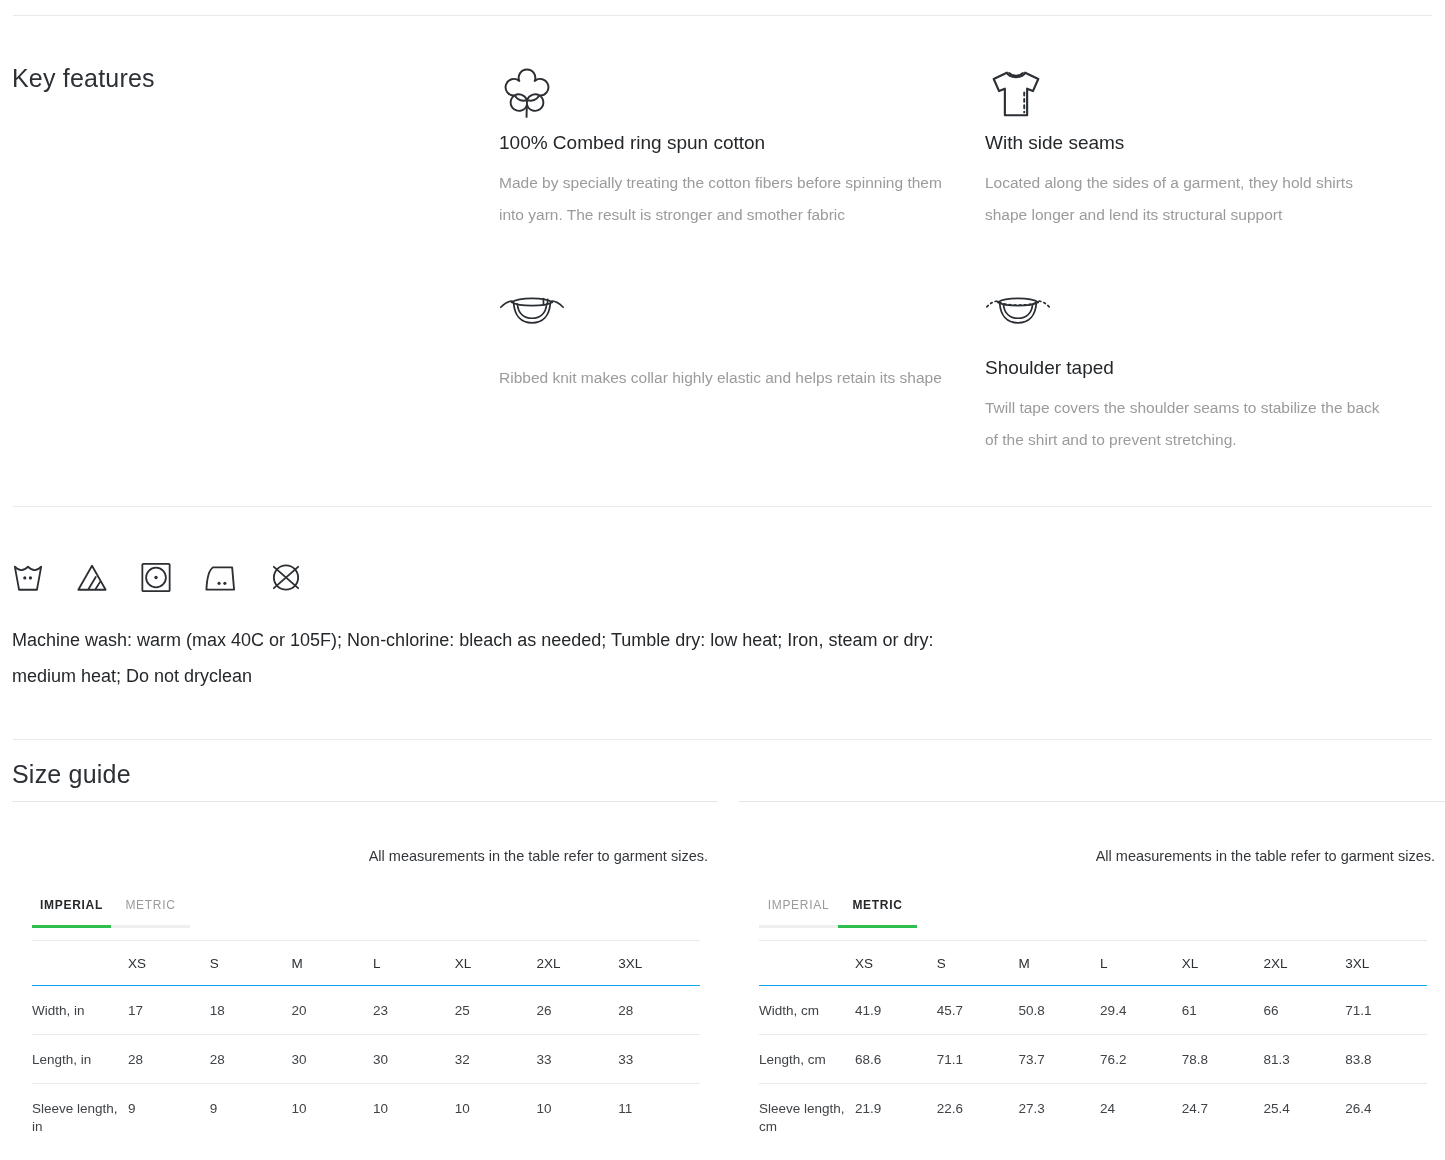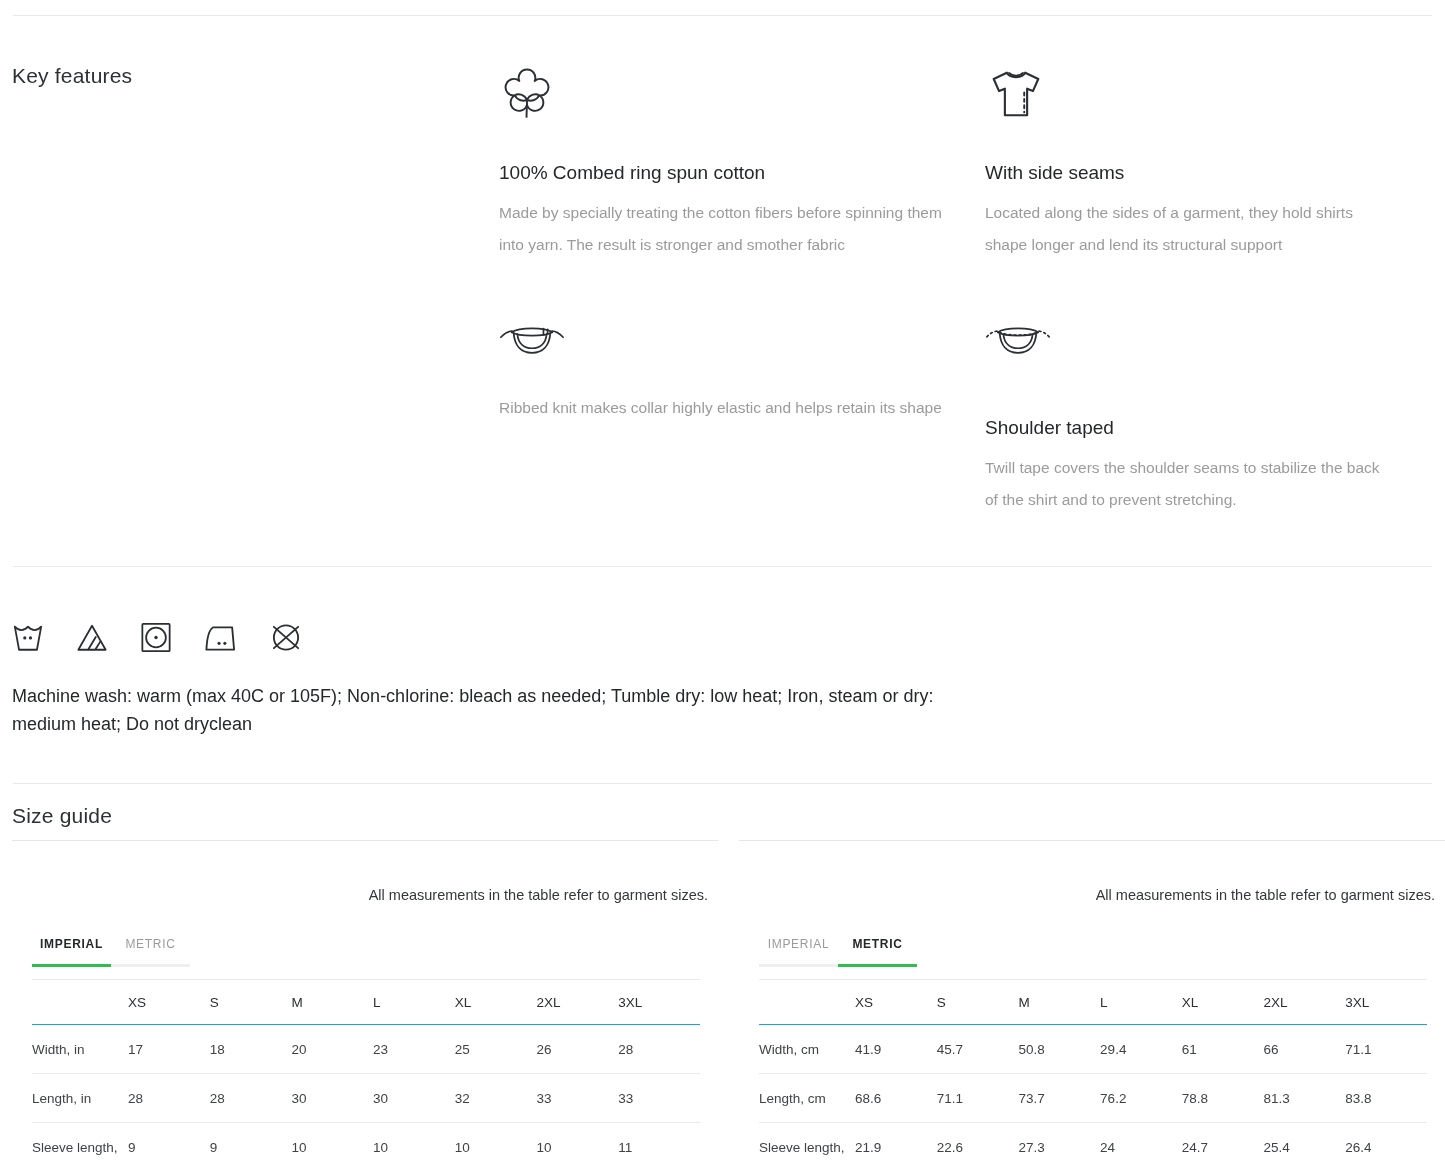--- a/index.html
+++ b/index.html
@@ -7,34 +7,34 @@
   body {
     width:1445px; height:1160px; overflow:hidden; position:relative;
     font-family:"Liberation Sans", sans-serif; color:#2d3135;
   }
   .divider { border-top:1px solid #e9e9e9; margin:0 13px; }
   .divider.top { margin-top:15px; }
 
   
   .section { display:flex; padding:48px 13px 50px 12px; }
   .section-label { width:487px; flex-shrink:0; }
-  h2.sec-heading { font-size:21px; font-weight:400; color:#2d3135; letter-spacing:0.2px; }
+  h2.sec-heading { font-size:25px; font-weight:400; color:#2d3135; letter-spacing:0.2px; }
 
   
   .features-grid { flex:1; display:grid; grid-template-columns:486px 1fr; row-gap:58px; }
   .feature { padding-right:40px; }
   .f-iconbox { height:60px; display:flex; align-items:flex-start; }
-  .f-title { font-size:19px; font-weight:400; color:#25282b; margin-top:38px; }
+  .f-title { font-size:19px; font-weight:400; color:#25282b; margin-top:8px; }
   .f-desc { font-size:15.5px; color:#9b9b9b; line-height:32px; margin-top:13px; max-width:446px; }
 
   
   .care-section { padding-top:52px; padding-bottom:45px; }
   .care-content { flex:1; }
   .care-icons { display:flex; gap:32px; align-items:center; height:36px; }
-  .care-text { font-size:18px; line-height:28px; color:#25282b; margin-top:27px; max-width:930px; }
+  .care-text { font-size:18px; line-height:36px; color:#25282b; margin-top:27px; max-width:930px; }
 
   
   .sizeguide { padding:20px 0 0 12px; }
   .sizeguide h2 { margin-bottom:12px; }
   .cards { display:flex; gap:21px; margin-right:0; }
   .card {
     flex:1; border-top:1px solid #e6e6e6; border-bottom:1px solid #e6e6e6;
     padding:46px 10px 28px 20px; min-height:378px;
   }
   .card.right { padding-left:20px; }

